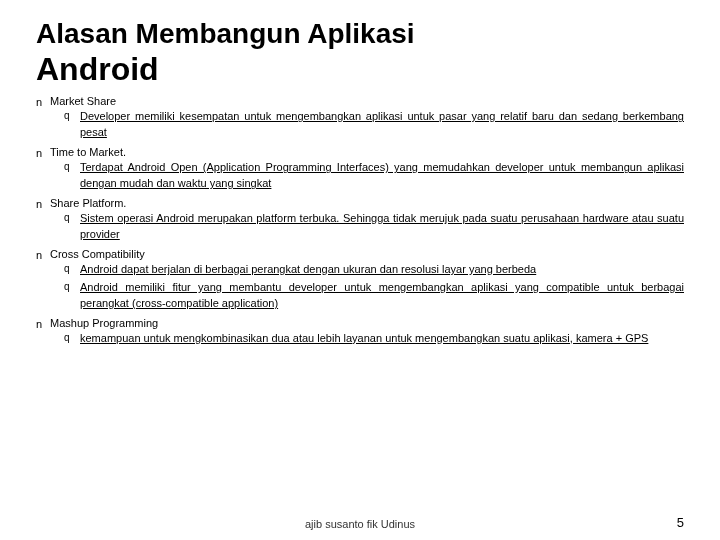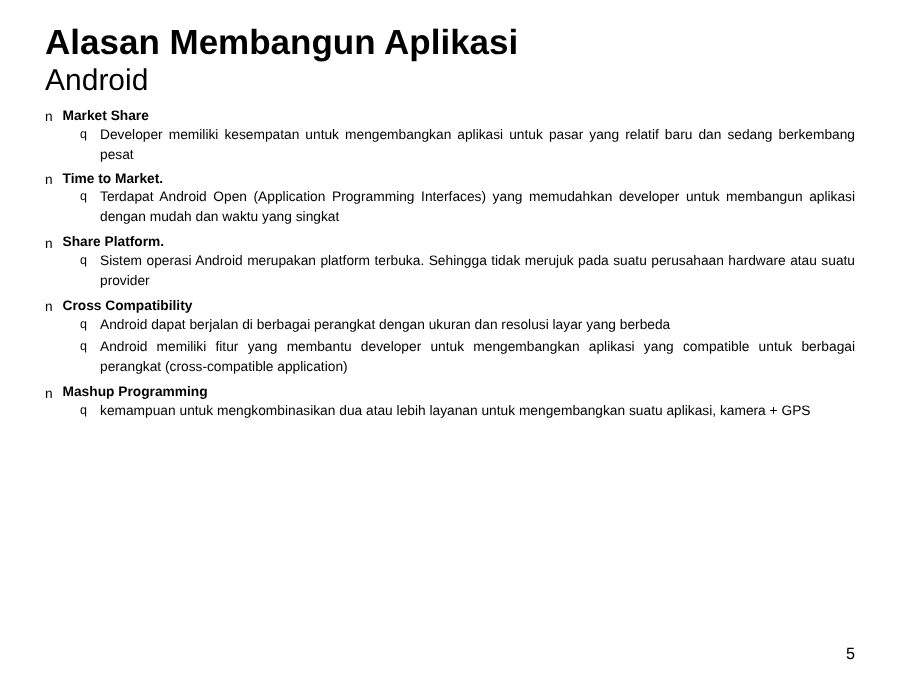--- a/index.html
+++ b/index.html
@@ -20,22 +20,22 @@
       position: relative;
     }
     .title {
       font-size: 28px;
       font-weight: bold;
       color: #000;
       margin-bottom: 2px;
       line-height: 1.15;
     }
     .android-title {
-      font-size: 24px;
-      font-weight: normal;
+      font-size: 32px;
+      font-weight: bold;
       color: #000;
       margin-bottom: 8px;
       line-height: 1.1;
     }
     .content {
       margin-top: 4px;
     }
     .bullet-item {
       display: flex;
       flex-direction: row;
@@ -57,23 +57,24 @@
     }
     .sub-symbol {
       min-width: 16px;
       font-size: 10px;
       padding-top: 1px;
     }
     .sub-text {
       flex: 1;
       text-align: justify;
       line-height: 1.45;
+      text-decoration: underline;
     }
     .section-label {
-      font-weight: bold;
+      font-weight: normal;
       font-size: 11px;
     }
     .footer {
       position: absolute;
       bottom: 10px;
       left: 0;
       right: 0;
       display: flex;
       justify-content: center;
       align-items: center;
@@ -152,14 +153,17 @@
       <div class="bullet-text">
         <span class="section-label">Mashup Programming</span>
         <div class="sub-bullet">
           <span class="sub-symbol">q</span>
           <span class="sub-text">kemampuan untuk mengkombinasikan dua atau lebih layanan untuk mengembangkan suatu aplikasi, kamera + GPS</span>
         </div>
       </div>
     </div>
   </div>
 
+  <div class="footer">
+    <span class="footer-text">ajib susanto fik Udinus</span>
+  </div>
   <div class="footer-number">5</div>
 </div>
 
 </body></html>

